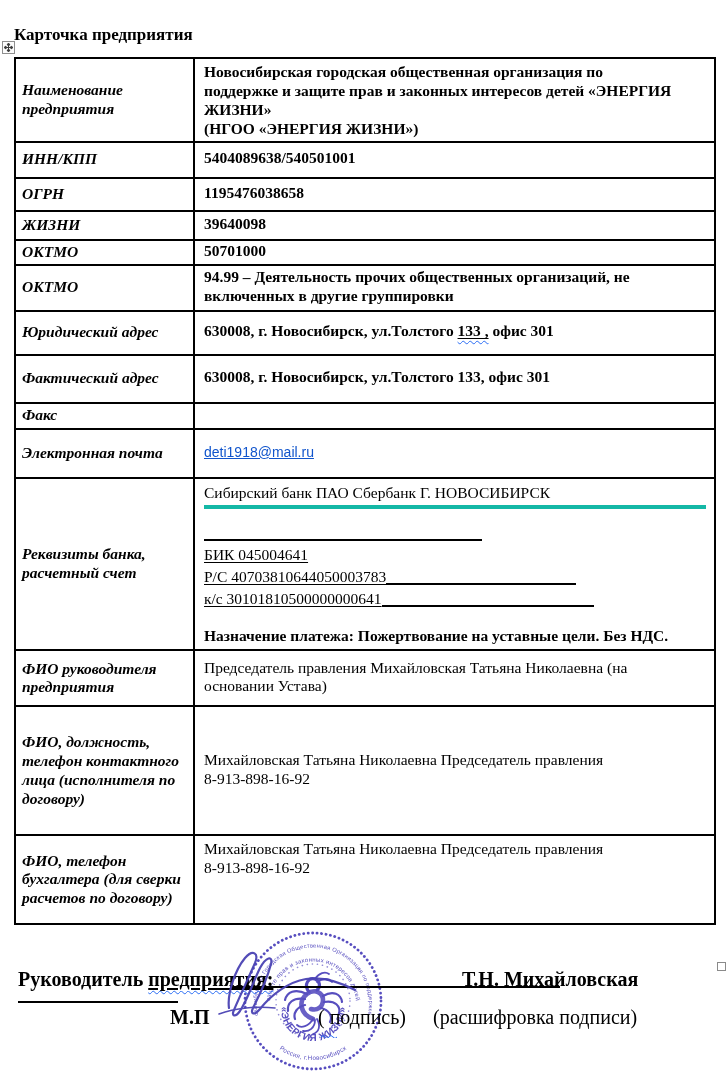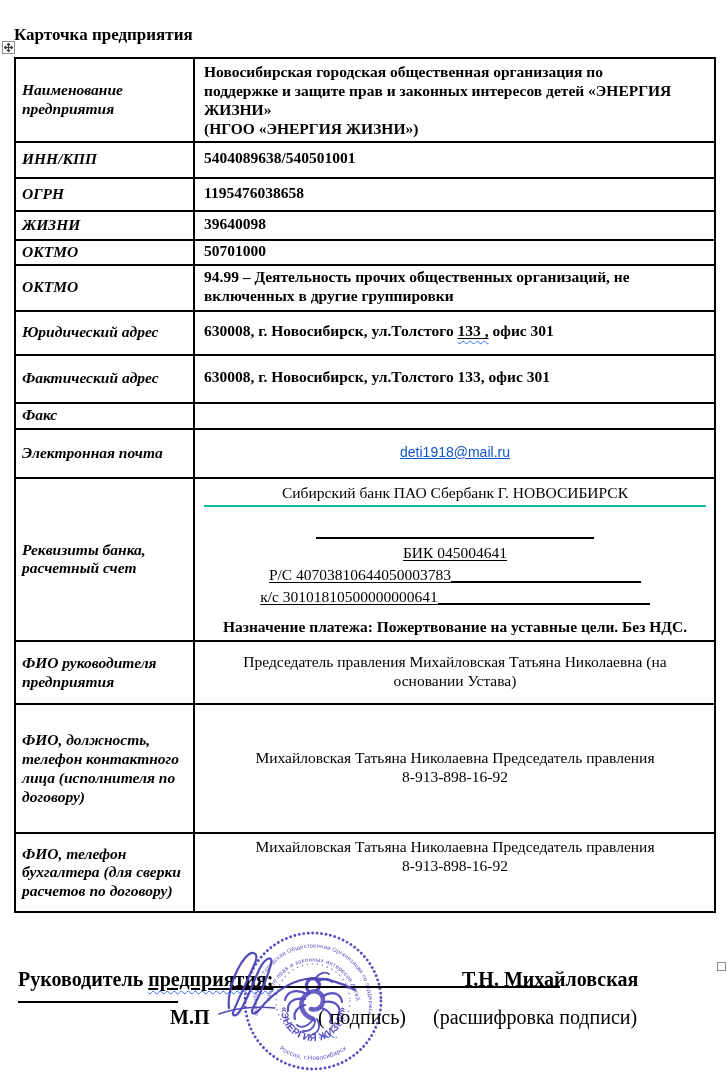--- a/index.html
+++ b/index.html
@@ -11,29 +11,29 @@
          border:1px solid #8f8f8f;background:#fcfcfc;display:flex;align-items:center;
          justify-content:center;box-sizing:border-box;z-index:3;cursor:move;}
   .resize-handle{position:absolute;left:717px;top:962px;width:7px;height:7px;
          border:1px solid #8a8a8a;background:#fff;z-index:3;}
   table.card{position:absolute;left:14px;top:57px;width:702px;border-collapse:collapse;
          table-layout:fixed;z-index:1;}
   table.card td{border:2px solid #000;font-size:15.5px;line-height:1.22;
          vertical-align:middle;overflow:hidden;}
   td.lbl{width:167px;font-weight:bold;padding:2px 4px 2px 6px;font-style:italic;}
   td.val{padding:0 8px 2px 9px;font-weight:bold;}
-  td.val.reg{font-weight:normal;text-align:center;}
+  td.val.reg{font-weight:normal;}
   td.val.vtop{vertical-align:top;padding-top:4px;}
   .u{text-decoration:underline;text-underline-offset:2px;}
   .wavy{text-decoration-line:underline;text-decoration-style:wavy;
         text-decoration-color:#2a6df5;text-decoration-thickness:1px;
         text-underline-offset:4px;}
   a.email{font-family:"Liberation Sans","DejaVu Sans",sans-serif;font-size:14px;
         color:#1155cc;text-decoration:underline;}
-  .bank-top{border-bottom:2px solid #14b8a6;padding:1px 0 3px 0;}
+  .bank-top{border-bottom:4px solid #14b8a6;padding:1px 0 3px 0;}
   .fill-line{display:inline-block;height:0;border-bottom:2px solid #000;
         position:relative;top:3px;}
   .bank-row div.ln{line-height:22px;}
   .f-abs{position:absolute;z-index:7;font-size:20px;}
   .bold{font-weight:bold;}
   .hline{position:absolute;border-top:2px solid #000;z-index:7;}
   .stamp{position:absolute;left:233px;top:921px;width:160px;height:160px;z-index:5;opacity:.93;}
   .signature{position:absolute;left:205px;top:938px;width:165px;height:92px;z-index:8;}
   .squiggle-mini{position:absolute;z-index:9;}
 </style>
@@ -110,38 +110,38 @@
       </td>
     </tr>
     <tr style="height:152px">
       <td class="lbl">Реквизиты банка, расчетный счет</td>
       <td class="val reg vtop bank-row">
         <div class="bank-top"> Сибирский банк ПАО Сбербанк Г. НОВОСИБИРСК</div>
         <div class="ln" style="margin-top:13px"><span class="fill-line" style="width:278px"></span></div>
         <div class="ln"><span class="u">БИК 045004641</span></div>
         <div class="ln"><span class="u">Р/С 40703810644050003783</span><span class="fill-line" style="width:190px"></span></div>
         <div class="ln"><span class="u">к/с 30101810500000000641</span><span class="fill-line" style="width:212px"></span></div>
-        <div class="ln bold" style="margin-top:8px">Назначение платежа: Пожертвование на уставные цели. Без НДС.</div>
-      </td>
-    </tr>
-    <tr style="height:63px">
+        <div class="ln bold" style="margin-top:15px">Назначение платежа: Пожертвование на уставные цели. Без НДС.</div>
+      </td>
+    </tr>
+    <tr style="height:56px">
       <td class="lbl">ФИО руководителя предприятия</td>
       <td class="val reg">
         <div>Председатель правления Михайловская Татьяна Николаевна (на</div>
         <div>основании Устава)</div>
       </td>
     </tr>
     <tr style="height:129px">
       <td class="lbl">ФИО, должность, телефон контактного лица (исполнителя по договору)</td>
       <td class="val reg">
         <div>Михайловская Татьяна Николаевна Председатель правления</div>
         <div>8-913-898-16-92</div>
       </td>
     </tr>
-    <tr style="height:79px">
+    <tr style="height:89px">
       <td class="lbl">ФИО, телефон бухгалтера (для сверки расчетов по договору)</td>
       <td class="val reg vtop">
         <div>Михайловская Татьяна Николаевна Председатель правления</div>
         <div>8-913-898-16-92</div>
       </td>
     </tr>
   </tbody>
     </table>
 
   <div class="resize-handle"></div>

